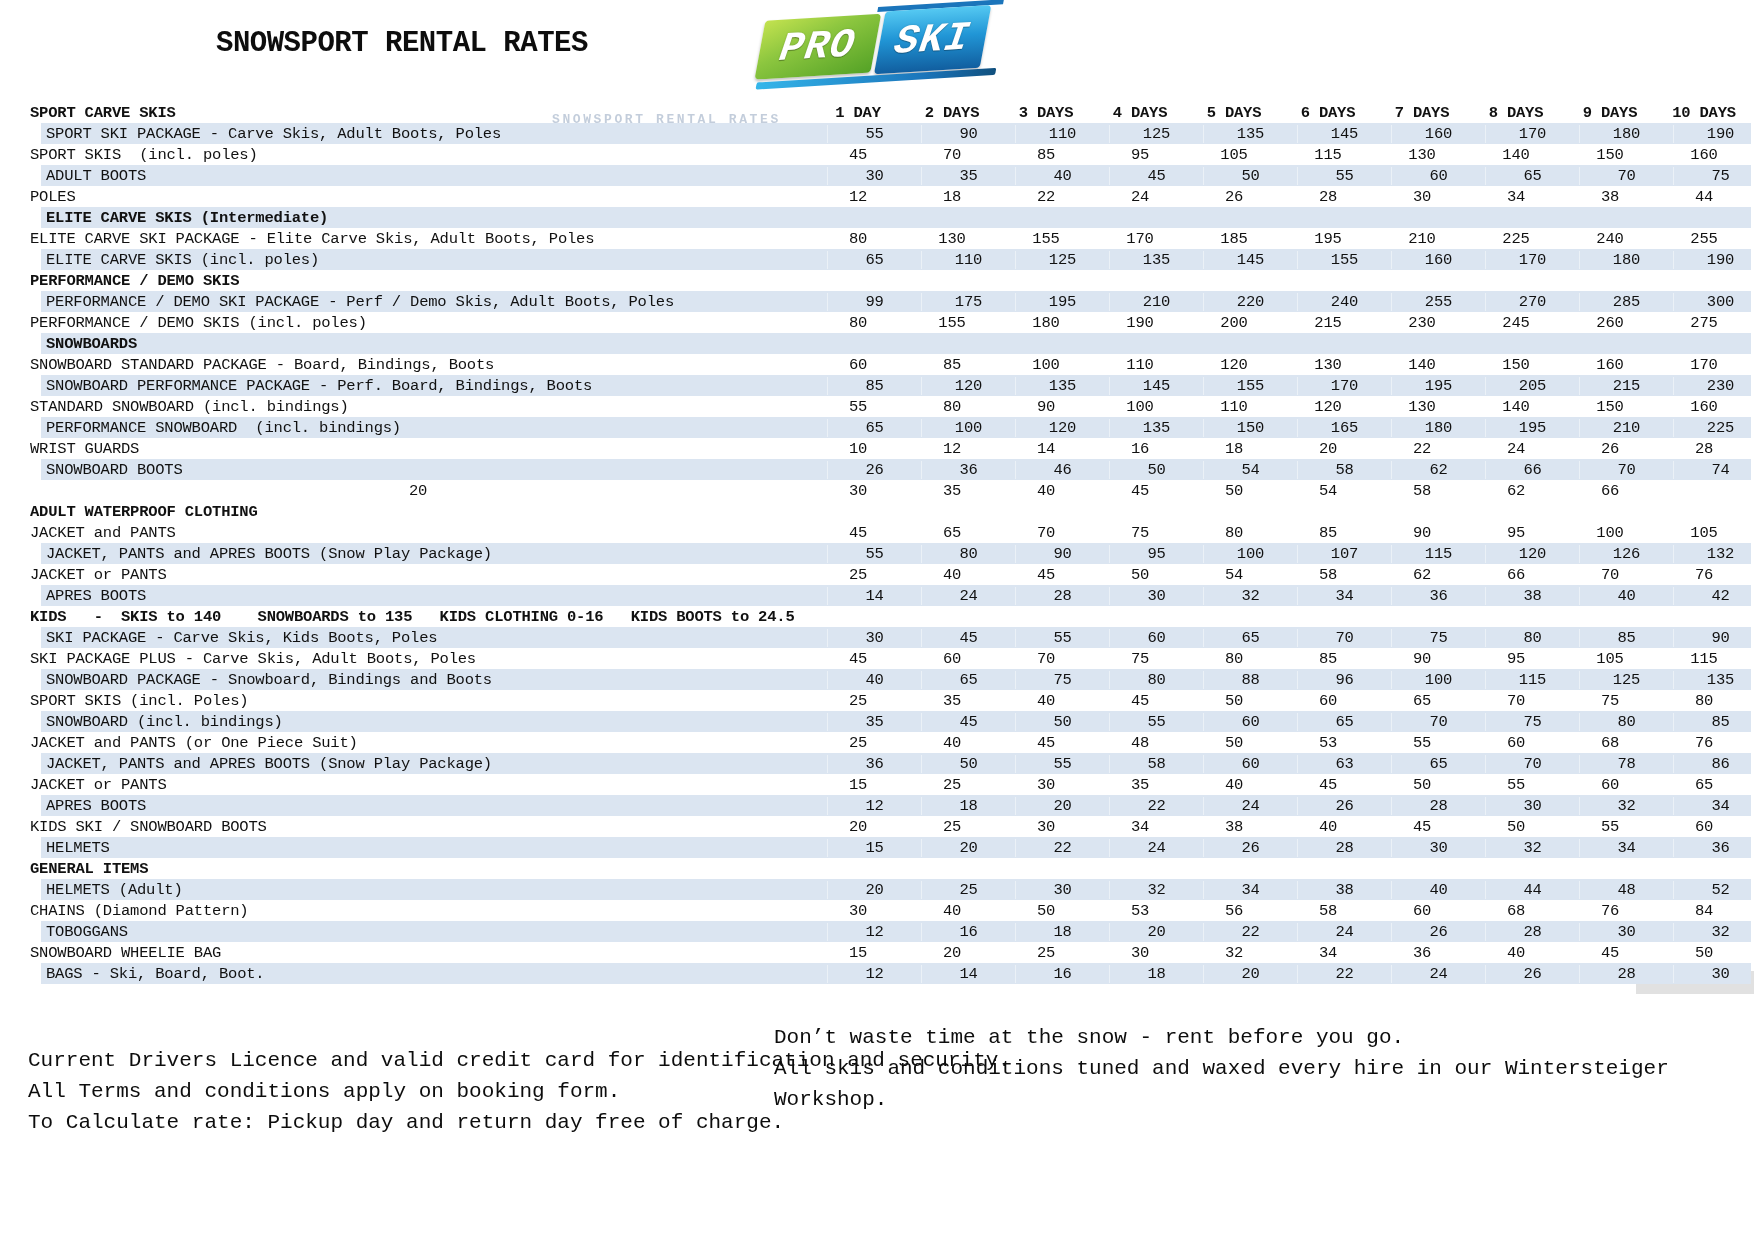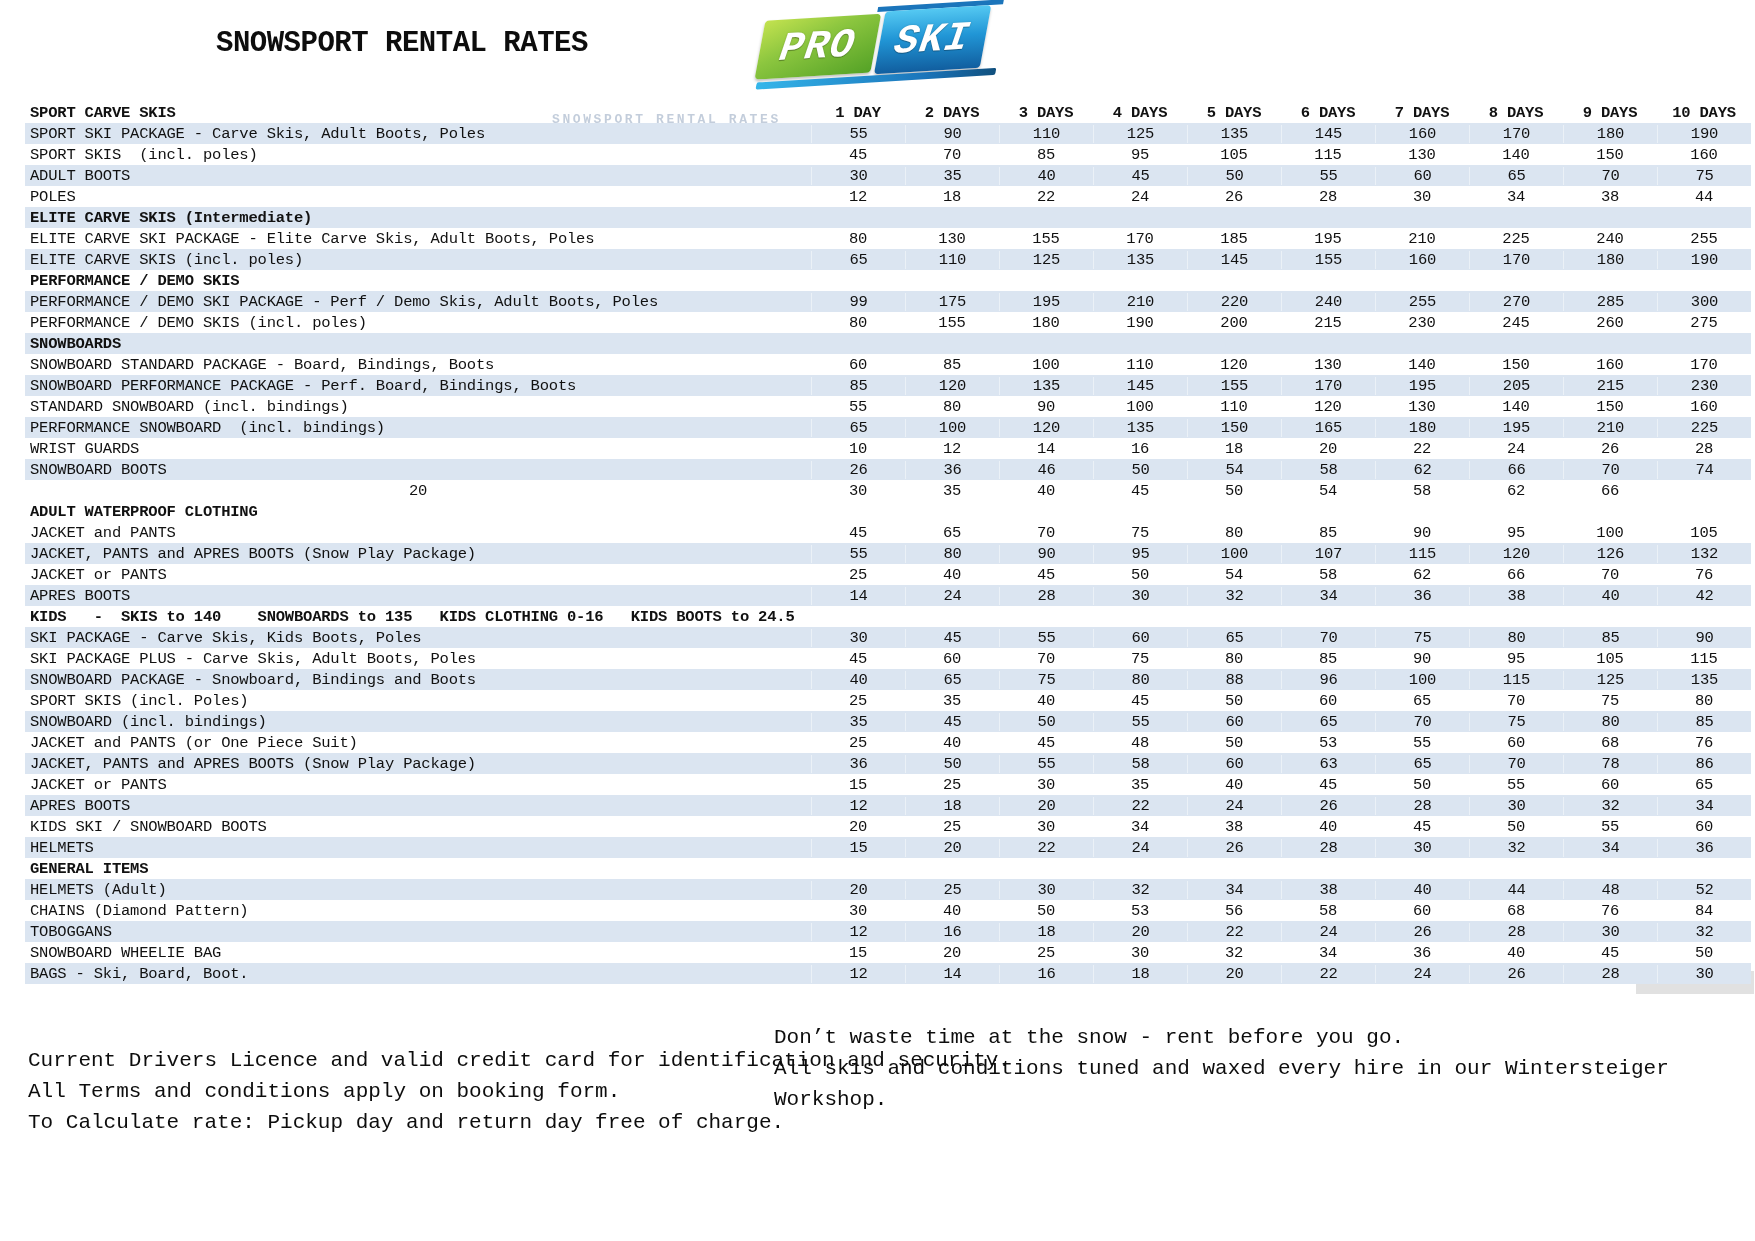--- a/index.html
+++ b/index.html
@@ -52,21 +52,21 @@
     position:absolute; left:1636px; top:971px; width:118px; height:23px;
     background:#d9d9d9; opacity:.8;
   }
 
   
   .rates-table { position:absolute; left:25px; top:102px; width:1726px; z-index:1; }
   .t-row {
     display:grid; grid-template-columns:786px repeat(10,94px);
     height:21px; align-items:center;
   }
-  .t-row.shaded { background:var(--band,#dbe5f1); }
+  .t-row.shaded { background:var(--band,#dbe5f1);margin-left:16px; }
   .t-row.shaded .cell-val { border-left:1px solid rgba(255,255,255,.45); }
   .cell-label {
     padding-left:5px; font-size:15.5px; letter-spacing:-0.2px;
     white-space:pre; overflow:hidden;
   }
   .cell-val { text-align:center; font-size:15.5px; letter-spacing:-0.2px; }
   .t-row.header .cell-label, .t-row.header .cell-val { font-weight:bold; }
   .t-row.section .cell-label { font-weight:bold; }
 
   

